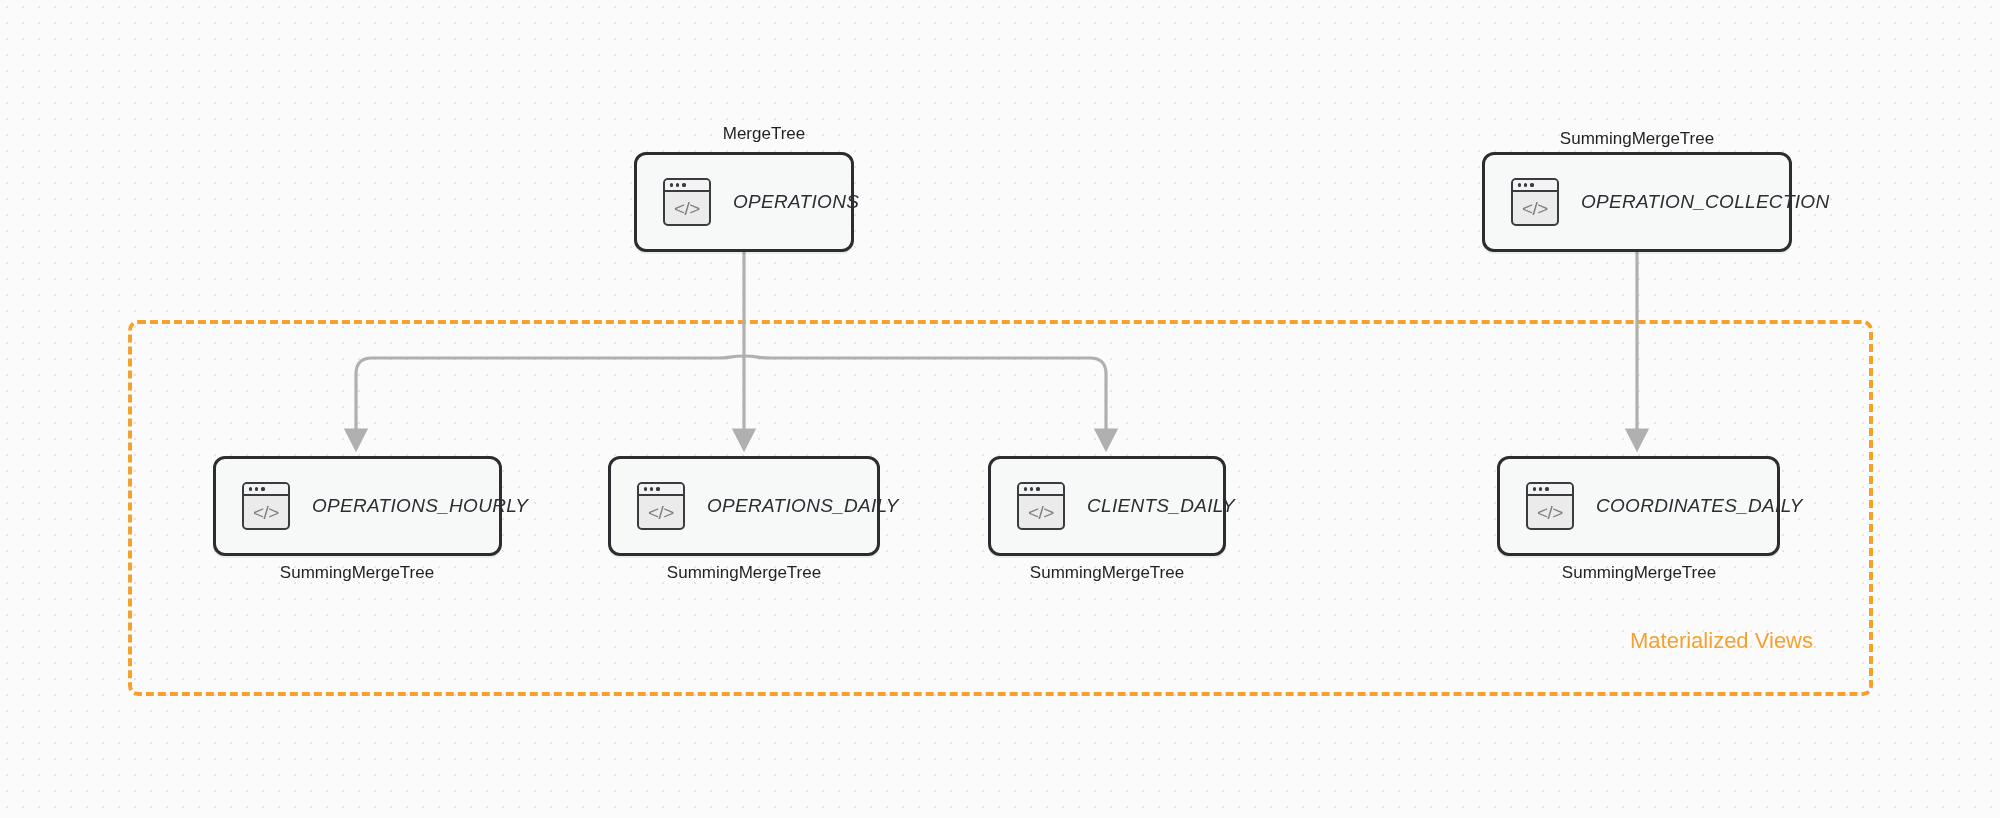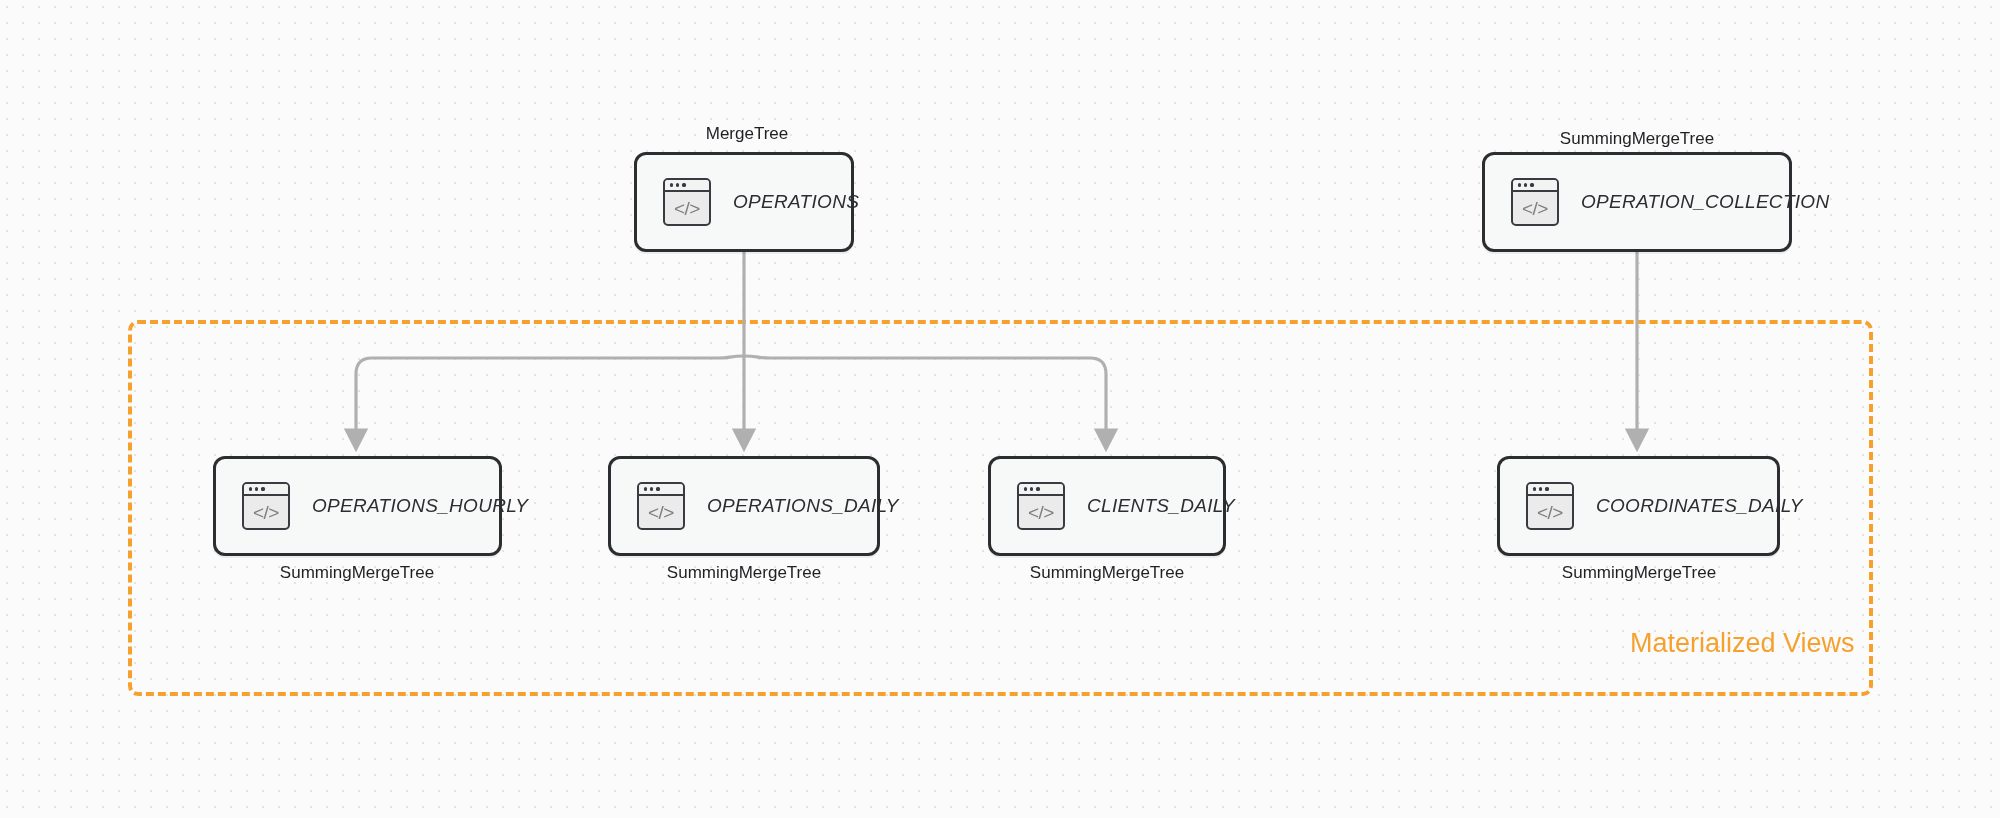--- a/index.html
+++ b/index.html
@@ -39,21 +39,21 @@
   
   .group-frame {
     position: absolute;
     box-sizing: border-box;
     border: 4px dashed #f6a12e;
     border-radius: 10px;
   }
   .group-label {
     position: absolute;
     color: #f6a12e;
-    font-size: 27px;
+    font-size: 22px;
     font-family: "Liberation Sans", sans-serif;
     white-space: nowrap;
   }
 
   
   .node {
     position: absolute;
     box-sizing: border-box;
     display: flex;
     align-items: center;
@@ -148,21 +148,21 @@
 
     <path d="M744,356 C730,356 730,358 718,358 L372,358 Q356,358 356,374 L356,440" fill="none" stroke="#b0b0b0" stroke-width="3.2" marker-end="url(#arrowhead)"></path>
 
     <path d="M744,356 L744,440" fill="none" stroke="#b0b0b0" stroke-width="3.2" marker-end="url(#arrowhead)"></path>
 
     <path d="M744,356 C758,356 758,358 770,358 L1090,358 Q1106,358 1106,374 L1106,440" fill="none" stroke="#b0b0b0" stroke-width="3.2" marker-end="url(#arrowhead)"></path>
 
     <path d="M1637,252 L1637,440" fill="none" stroke="#b0b0b0" stroke-width="3.2" marker-end="url(#arrowhead)"></path>
   </svg>
 
-  <div class="caption" style="left:647px; top:124px; width:200px;">MergeTree</div>
+  <div class="caption" style="left:664px; top:124px; width:200px;">MergeTree</div>
 
   <div class="node" style="left:634px; top:152px; width:220px; height:100px;">
     <span class="code-icon">
       <span class="titlebar">
         <span class="dot"></span>
         <span class="dot"></span>
         <span class="dot"></span>
       </span>
       <span class="glyph">&lt;/&gt;</span>
     </span>

